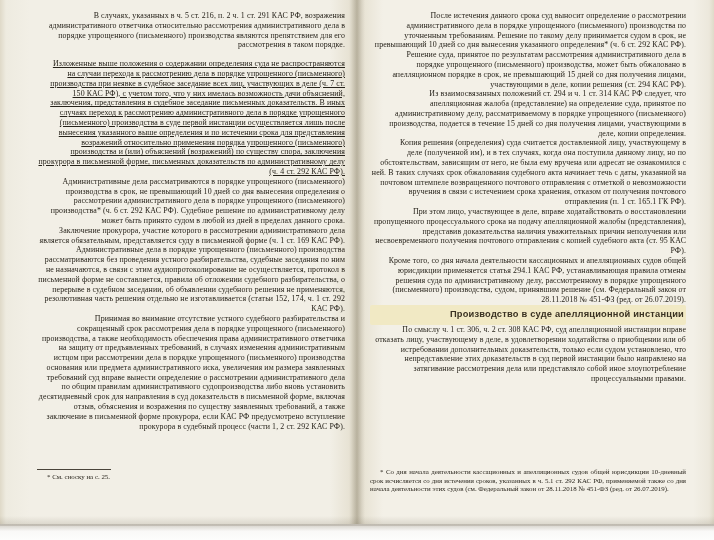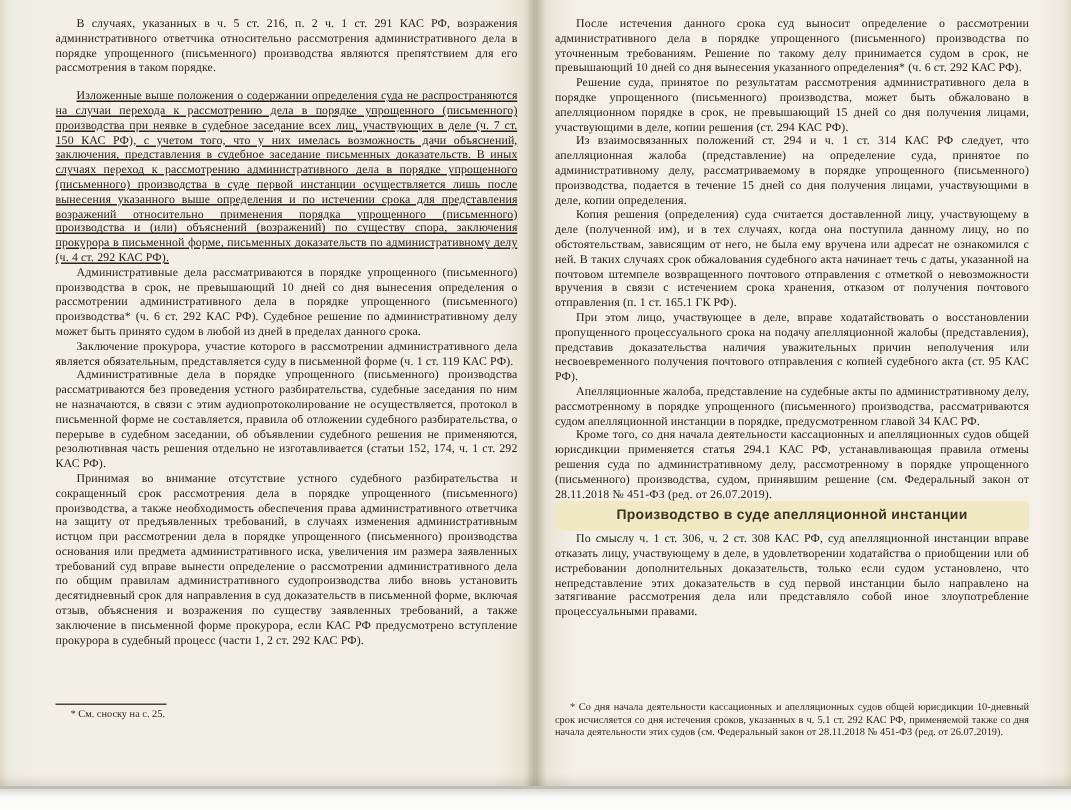--- a/index.html
+++ b/index.html
@@ -31,21 +31,21 @@
     width:714px; height:16px;
     background:linear-gradient(to bottom, rgba(120,108,84,0.35), rgba(210,205,192,0.12) 45%, #fdfdfc 100%);
   }
   .content {
     position:absolute; top:11px; overflow:hidden;
     font-size:7.9px; line-height:9.8px; text-align:justify;
     letter-spacing:0.1px;
   }
   .left .content { left:37px; right:12px; bottom:64px; }
   .right .content { left:13px; right:28px; bottom:70px; }
-  .content p { margin:0; text-indent:14px; }
+  .content p { margin:0; text-indent:14px;text-align:right; }
   .content p.gap { margin-top:9px;text-decoration:underline; }
   .section-heading {
     margin:7px 3px 6px 3px; padding:4px 2px 5px 2px;
     background:#f1e9c4;
     font-family:"Liberation Sans", sans-serif;
     font-weight:bold; font-size:9.3px; line-height:11px;
     text-align:center; text-indent:0 !important;
     color:#3a3222; letter-spacing:0.2px;
     border-radius:2px;
   }
@@ -80,38 +80,37 @@
 <body>
 
 <div class="book">
   <div class="spread">
 
     <div class="page left">
       <div class="content">
         <p>В случаях, указанных в ч. 5 ст. 216, п. 2 ч. 1 ст. 291 КАС РФ, возражения административного ответчика относительно рассмотрения административного дела в порядке упрощенного (письменного) производства являются препятствием для его рассмотрения в таком порядке.</p>
         <p class="gap">Изложенные выше положения о содержании определения суда не распространяются на случаи перехода к рассмотрению дела в порядке упрощенного (письменного) производства при неявке в судебное заседание всех лиц, участвующих в деле (ч. 7 ст. 150 КАС РФ), с учетом того, что у них имелась возможность дачи объяснений, заключения, представления в судебное заседание письменных доказательств. В иных случаях переход к рассмотрению административного дела в порядке упрощенного (письменного) производства в суде первой инстанции осуществляется лишь после вынесения указанного выше определения и по истечении срока для представления возражений относительно применения порядка упрощенного (письменного) производства и (или) объяснений (возражений) по существу спора, заключения прокурора в письменной форме, письменных доказательств по административному делу (ч. 4 ст. 292 КАС РФ).</p>
         <p>Административные дела рассматриваются в порядке упрощенного (письменного) производства в срок, не превышающий 10 дней со дня вынесения определения о рассмотрении административного дела в порядке упрощенного (письменного) производства* (ч. 6 ст. 292 КАС РФ). Судебное решение по административному делу может быть принято судом в любой из дней в пределах данного срока.</p>
-        <p>Заключение прокурора, участие которого в рассмотрении административного дела является обязательным, представляется суду в письменной форме (ч. 1 ст. 119 КАС РФ).</p>
+        <p>Заключение прокурора, участие которого в рассмотрении административного дела является обязательным, представляется суду в письменной форме (ч. 1 ст. 169 КАС РФ).</p>
         <p>Административные дела в порядке упрощенного (письменного) производства рассматриваются без проведения устного разбирательства, судебные заседания по ним не назначаются, в связи с этим аудиопротоколирование не осуществляется, протокол в письменной форме не составляется, правила об отложении судебного разбирательства, о перерыве в судебном заседании, об объявлении судебного решения не применяются, резолютивная часть решения отдельно не изготавливается (статьи 152, 174, ч. 1 ст. 292 КАС РФ).</p>
         <p>Принимая во внимание отсутствие устного судебного разбирательства и сокращенный срок рассмотрения дела в порядке упрощенного (письменного) производства, а также необходимость обеспечения права административного ответчика на защиту от предъявленных требований, в случаях изменения административным истцом при рассмотрении дела в порядке упрощенного (письменного) производства основания или предмета административного иска, увеличения им размера заявленных требований суд вправе вынести определение о рассмотрении административного дела по общим правилам административного судопроизводства либо вновь установить десятидневный срок для направления в суд доказательств в письменной форме, включая отзыв, объяснения и возражения по существу заявленных требований, а также заключение в письменной форме прокурора, если КАС РФ предусмотрено вступление прокурора в судебный процесс (части 1, 2 ст. 292 КАС РФ).</p>
       </div>
       <div class="footnote">
         <div class="footnote-rule"></div>
         <p>* См. сноску на с. 25.</p>
       </div>
     </div>
 
     <div class="page right">
       <div class="content">
         <p>После истечения данного срока суд выносит определение о рассмотрении административного дела в порядке упрощенного (письменного) производства по уточненным требованиям. Решение по такому делу принимается судом в срок, не превышающий 10 дней со дня вынесения указанного определения* (ч. 6 ст. 292 КАС РФ).</p>
         <p>Решение суда, принятое по результатам рассмотрения административного дела в порядке упрощенного (письменного) производства, может быть обжаловано в апелляционном порядке в срок, не превышающий 15 дней со дня получения лицами, участвующими в деле, копии решения (ст. 294 КАС РФ).</p>
         <p>Из взаимосвязанных положений ст. 294 и ч. 1 ст. 314 КАС РФ следует, что апелляционная жалоба (представление) на определение суда, принятое по административному делу, рассматриваемому в порядке упрощенного (письменного) производства, подается в течение 15 дней со дня получения лицами, участвующими в деле, копии определения.</p>
         <p>Копия решения (определения) суда считается доставленной лицу, участвующему в деле (полученной им), и в тех случаях, когда она поступила данному лицу, но по обстоятельствам, зависящим от него, не была ему вручена или адресат не ознакомился с ней. В таких случаях срок обжалования судебного акта начинает течь с даты, указанной на почтовом штемпеле возвращенного почтового отправления с отметкой о невозможности вручения в связи с истечением срока хранения, отказом от получения почтового отправления (п. 1 ст. 165.1 ГК РФ).</p>
         <p>При этом лицо, участвующее в деле, вправе ходатайствовать о восстановлении пропущенного процессуального срока на подачу апелляционной жалобы (представления), представив доказательства наличия уважительных причин неполучения или несвоевременного получения почтового отправления с копией судебного акта (ст. 95 КАС РФ).</p>
-        <p>Апелляционные жалоба, представление на судебные акты по административному делу, рассмотренному в порядке упрощенного (письменного) производства, рассматриваются судом апелляционной инстанции в порядке, предусмотренном главой 34 КАС РФ.</p>
         <p>Кроме того, со дня начала деятельности кассационных и апелляционных судов общей юрисдикции применяется статья 294.1 КАС РФ, устанавливающая правила отмены решения суда по административному делу, рассмотренному в порядке упрощенного (письменного) производства, судом, принявшим решение (см. Федеральный закон от 28.11.2018 № 451-ФЗ (ред. от 26.07.2019).</p>
         <p class="section-heading">Производство в суде апелляционной инстанции</p>
         <p>По смыслу ч. 1 ст. 306, ч. 2 ст. 308 КАС РФ, суд апелляционной инстанции вправе отказать лицу, участвующему в деле, в удовлетворении ходатайства о приобщении или об истребовании дополнительных доказательств, только если судом установлено, что непредставление этих доказательств в суд первой инстанции было направлено на затягивание рассмотрения дела или представляло собой иное злоупотребление процессуальными правами.</p>
       </div>
       <div class="footnote">
         <p>* Со дня начала деятельности кассационных и апелляционных судов общей юрисдикции 10-дневный срок исчисляется со дня истечения сроков, указанных в ч. 5.1 ст. 292 КАС РФ, применяемой также со дня начала деятельности этих судов (см. Федеральный закон от 28.11.2018 № 451-ФЗ (ред. от 26.07.2019).</p>
       </div>
     </div>
 
   </div>

